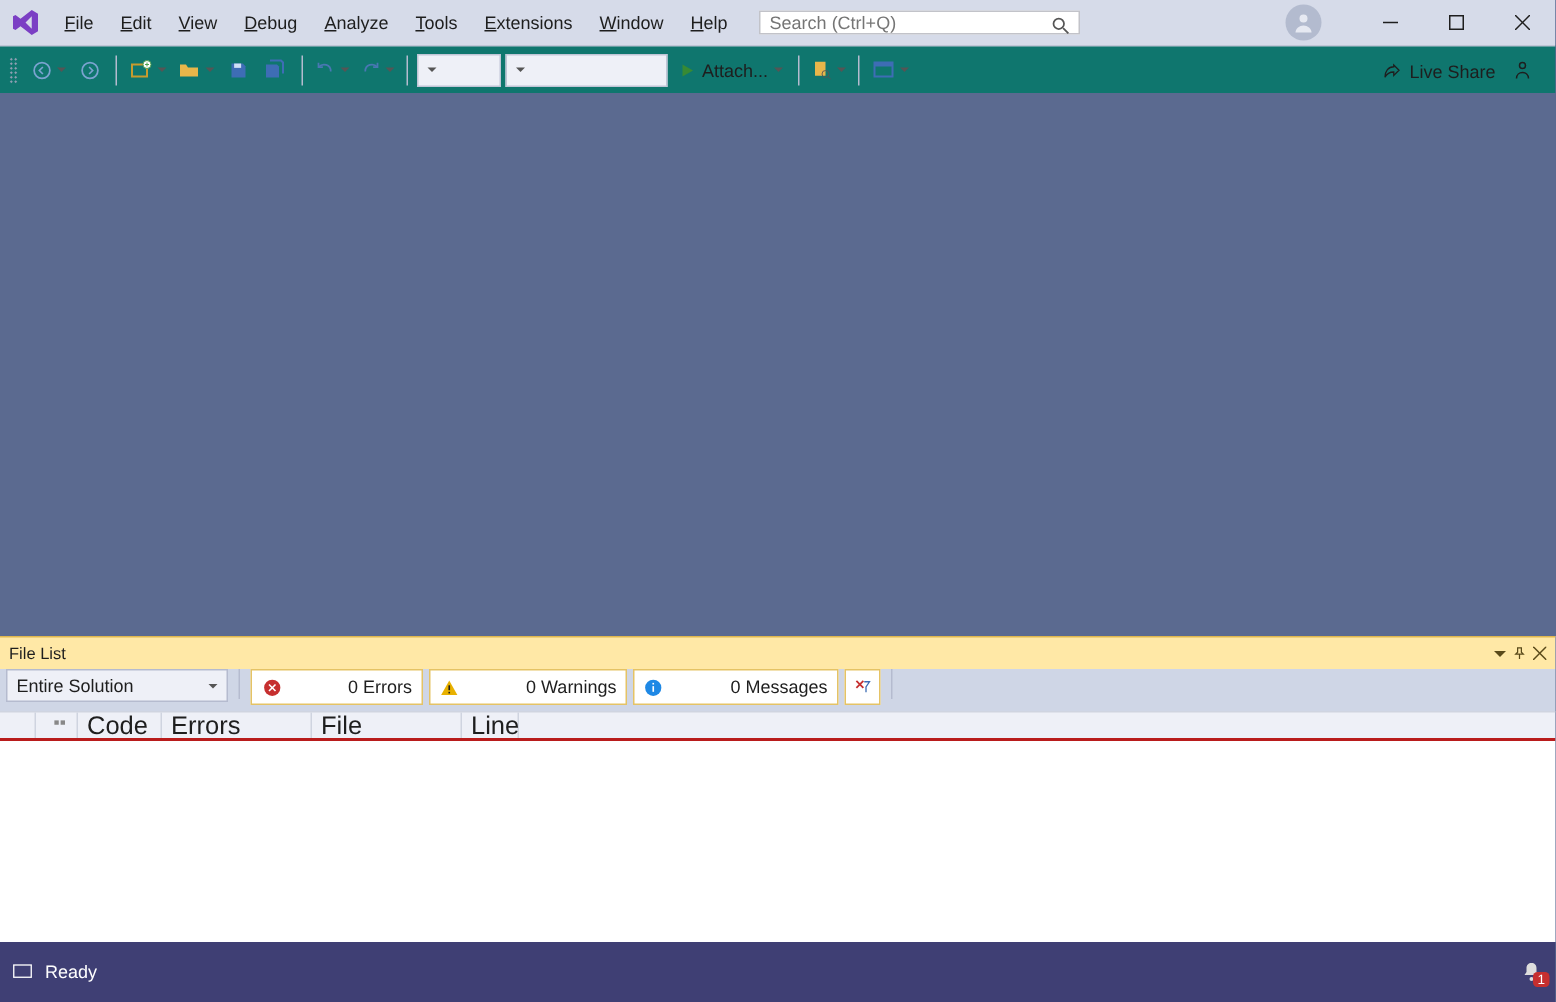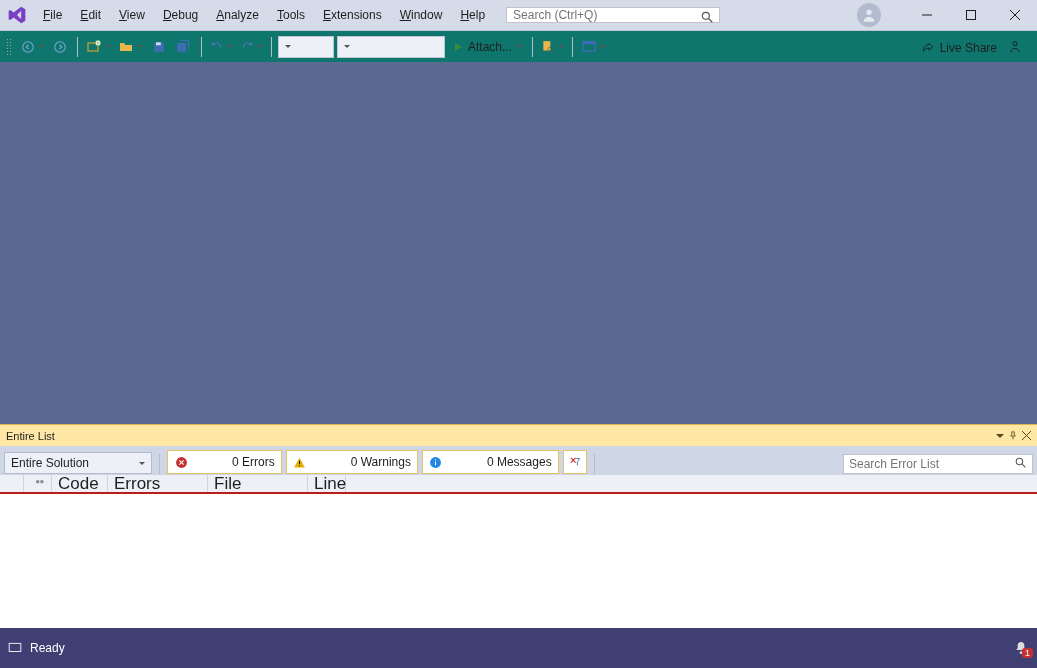--- a/index.html
+++ b/index.html
@@ -30,21 +30,21 @@
   .attach { display:flex; align-items:center; height:22px; padding:0 4px; gap:4px; }
   .toolbar-right { margin-left:auto; display:flex; align-items:flex-end; gap:10px; padding-right:8px; }
 
   
   .main { flex:1; background:#5b6a90; }
 
   
   .panel { background:#eef0f7; display:flex; flex-direction:column; }
   .panel-title { height:22px; background:#ffe8a6; border-top:1px solid #e0b74f; display:flex; align-items:center; padding:0 6px; font-size:11px; }
   .panel-title .ctr { margin-left:auto; display:flex; gap:4px; align-items:center; }
-  .panel-tools { height:28px; background:#cfd6e6; display:flex; align-items:flex-end; padding:0 4px; gap:4px; }
+  .panel-tools { height:28px; background:#cfd6e6; display:flex; align-items:flex-start; padding:0 4px; gap:4px; }
   .scope { width: 148px; height:22px; background:#eef0f7; border:1px solid #b5bbcf; display:flex; align-items:center; padding:0 6px; font-size:12px; }
   .scope::after{ content:""; border:3px solid transparent; border-top-color:#555; margin-left:auto; margin-top:3px; }
   .filter-btn { height:24px; display:flex; align-items:center; border:1px solid #b5bbcf; background:#eef0f7; padding:0 6px; gap:5px; font-size:12px; }
   .filter-btn.active { border-color:#e5c365; background:#fff;gap:44px; }
   .ic { width:14px; height:14px; display:flex; align-items:center; justify-content:center; }
   .after-filters { width:24px; height:24px; border:1px solid #e5c365; background:#fff; display:flex; align-items:center; justify-content:center; }
   .src { height:22px; display:flex; align-items:center; padding:0 6px; font-size:12px; }
   .src::after{ content:""; border:3px solid transparent; border-top-color:#555; margin-left:44px; margin-top:3px; }
   .err-search-wrap { margin-left:auto; position:relative; }
   .err-search { width:190px; height:20px; background:#fff; border:1px solid #c2c3c9; padding:1px 22px 1px 5px; font-size:12px; }
@@ -209,21 +209,21 @@
           <path d="M6 20c0-4 3-6 6-6s6 2 6 6" fill="none" stroke="#1e1e1e" stroke-width="1.5"></path>
         </svg>
     </div>
   </div>
 </div>
 
 <div class="main"></div>
 
 <div class="panel">
   <div class="panel-title">
-    <span>Entire List</span>
+    <span>File List</span>
     <div class="ctr">
       <span>
           <svg width="8" height="8">
             <path d="M0 2l4 4 4-4z" fill="#5a4a1a"></path>
           </svg>
         </span>
       <span>
           <svg width="10" height="10" viewBox="0 0 24 24">
             <path d="M9 2h6v7l3 3H6l3-3V2zm3 10v8" stroke="#5a4a1a" fill="none" stroke-width="2"></path>
           </svg>
@@ -273,30 +273,20 @@
       <span>0 Messages</span>
     </div>
     <div class="after-filters">
       <svg width="14" height="14" viewBox="0 0 24 24">
           <line x1="5" y1="5" x2="13" y2="13" stroke="#c62f2f" stroke-width="2"></line>
           <line x1="13" y1="5" x2="5" y2="13" stroke="#c62f2f" stroke-width="2"></line>
           <path d="M14 6h6l-4 6v6" fill="none" stroke="#3e6db5" stroke-width="1.5"></path>
         </svg>
     </div>
     <div class="sep"></div>
-    <div class="err-search-wrap">
-      <input class="err-search" placeholder="Search Error List" style="">
-      <span class="search-icon" style="top:2px">
-        <svg width="13" height="13" viewBox="0 0 24 24">
-            <circle cx="10" cy="10" r="6" fill="none" stroke="#555" stroke-width="2"></circle>
-            <line x1="15" y1="15" x2="21" y2="21" stroke="#555" stroke-width="2"></line>
-          </svg>
-      </span>
-      
-    </div>
   </div>
 
   <div class="grid-head">
     <div class="gh" style="width:24px"></div>
     <div class="gh" style="width:28px;justify-content:flex-end">
         <svg width="10" height="10" viewBox="0 0 24 24">
           <rect x="3" y="3" width="7" height="7" fill="#888"></rect>
           <rect x="13" y="3" width="7" height="7" fill="#888"></rect>
         </svg>
       </div>

